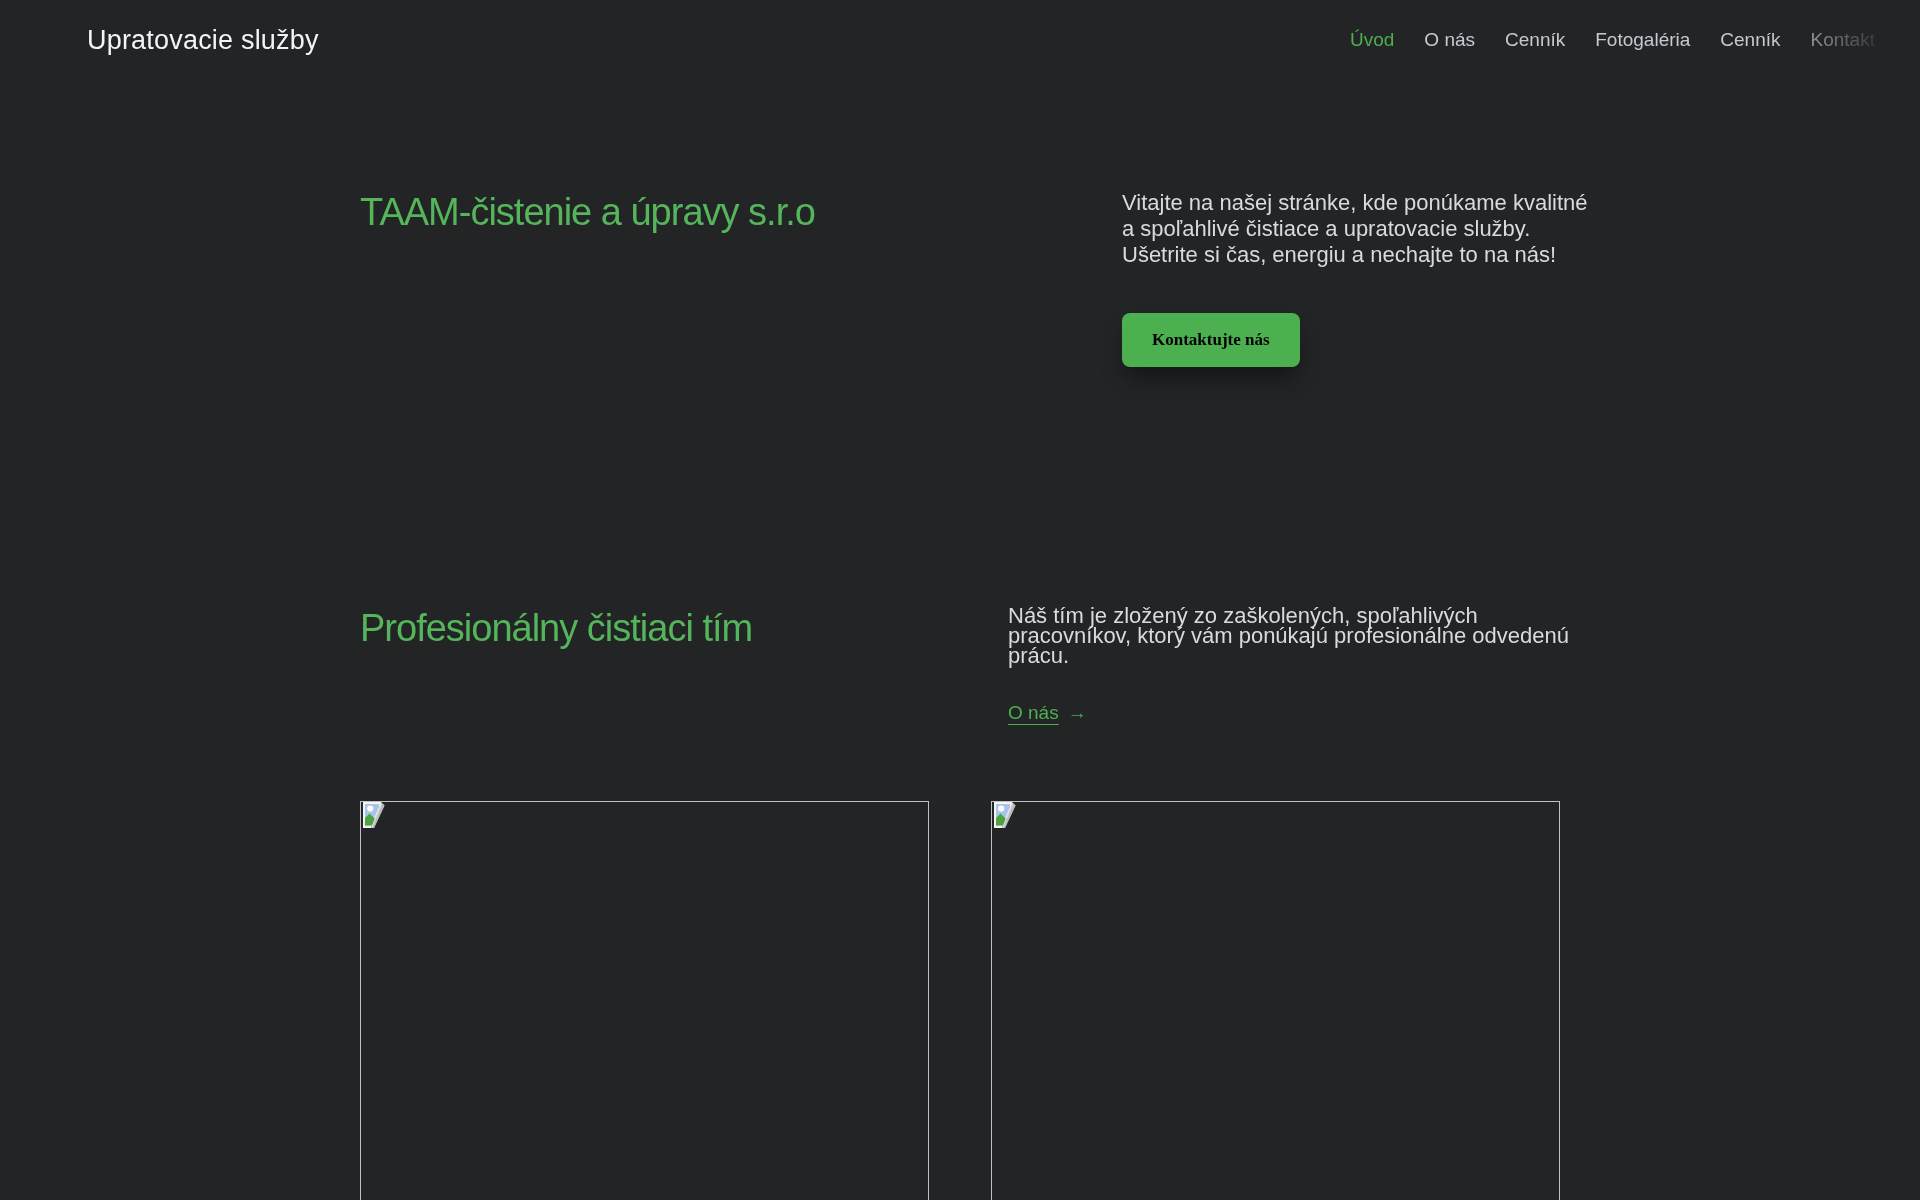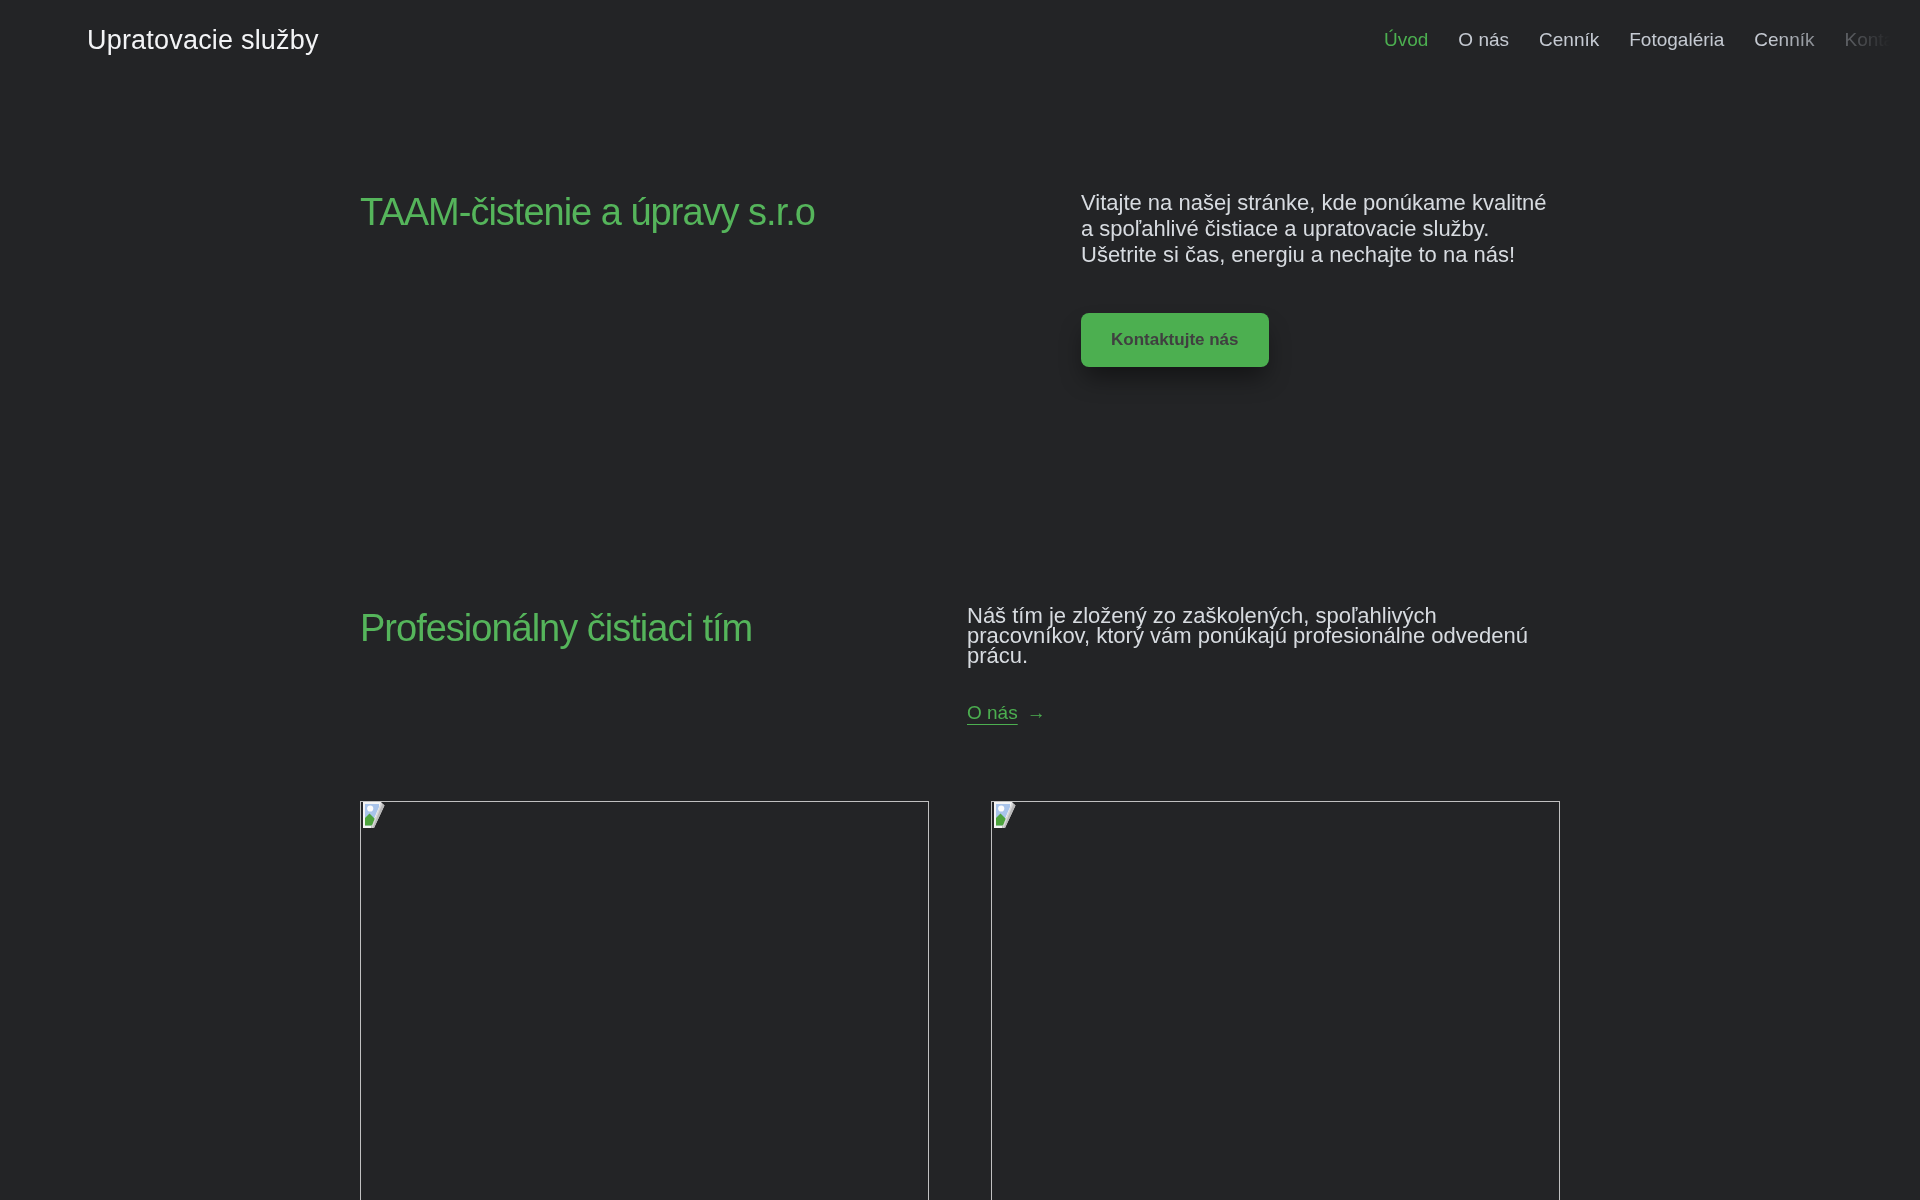--- a/index.html
+++ b/index.html
@@ -22,21 +22,21 @@
     transform: translateY(-50%);
     color: #f3f4f6;
     font-size: 27px;
     letter-spacing: 0.2px;
     text-decoration: none;
     cursor: pointer;
     white-space: nowrap;
   }
   .nav {
     position: absolute;
-    left: 1384px; top: 0;
+    left: 1350px; top: 0;
     height: 80px;
     display: flex;
     align-items: center;
     gap: 30px;
     white-space: nowrap;
   }
   .nav a {
     color: #c5cad2;
     font-size: 19px;
     font-weight: 500;
@@ -51,21 +51,21 @@
     background: linear-gradient(to right, rgba(35,36,38,0) 0%, #232426 80%);
     pointer-events: none;
     z-index: 5;
   }
 
   
   .container {
     width: 1200px;
     margin: 0 auto;
   }
-  .row { display: flex; }
+  .row { display: flex; gap: 41px; }
 
   h1.display, h2.display {
     color: #55b55b;
     font-size: 38px;
     font-weight: 500;
     letter-spacing: -1px;
     line-height: 1.2;
   }
   p.copy {
     color: #d7dbe0;
@@ -74,22 +74,22 @@
   }
 
   
   .hero { padding-top: 110px; }
   .hero .col-left  { flex: 0 0 721px; }
   .hero .col-right { flex: 0 0 479px; }
   .btn-primary {
     display: inline-block;
     margin-top: 45px;
     background: #4caf50;
-    color: #404040;
-    font-family: Liberation Sans, sans-serif;
+    color: #000000;
+    font-family: Liberation Serif, serif;
     font-size: 17px;
     font-weight: bold;
     border: none;
     border-radius: 8px;
     padding: 17px 30px;
     cursor: pointer;
     box-shadow: 0 14px 24px -4px rgba(0,0,0,0.45);
   }
 
   

